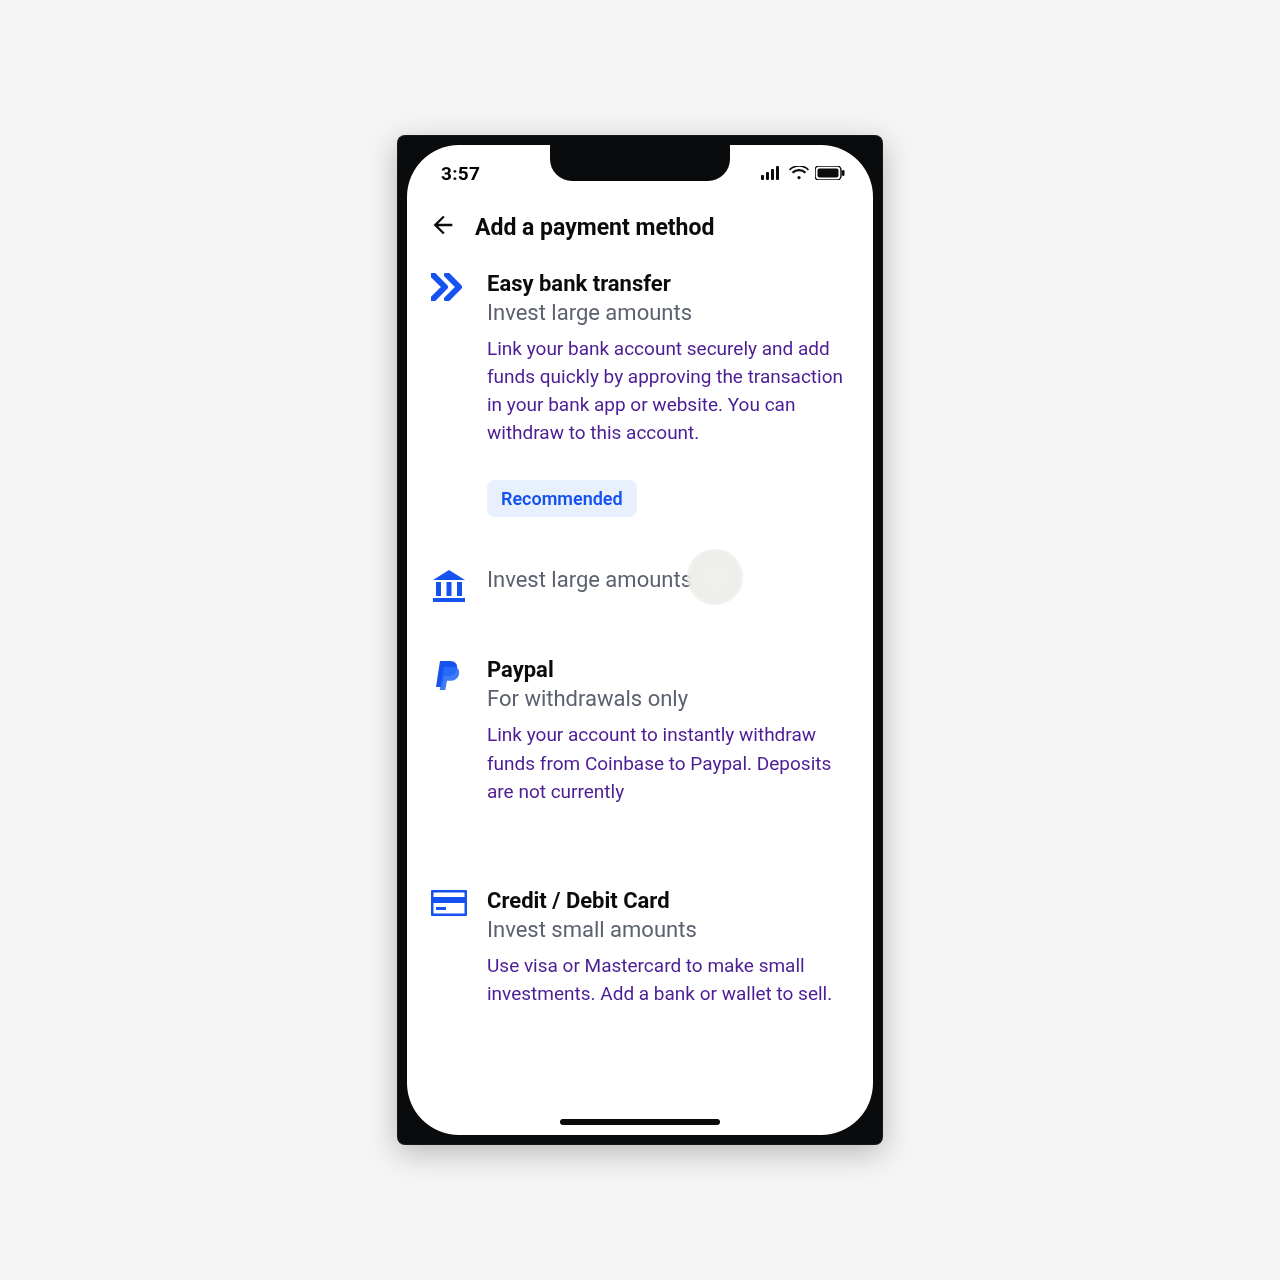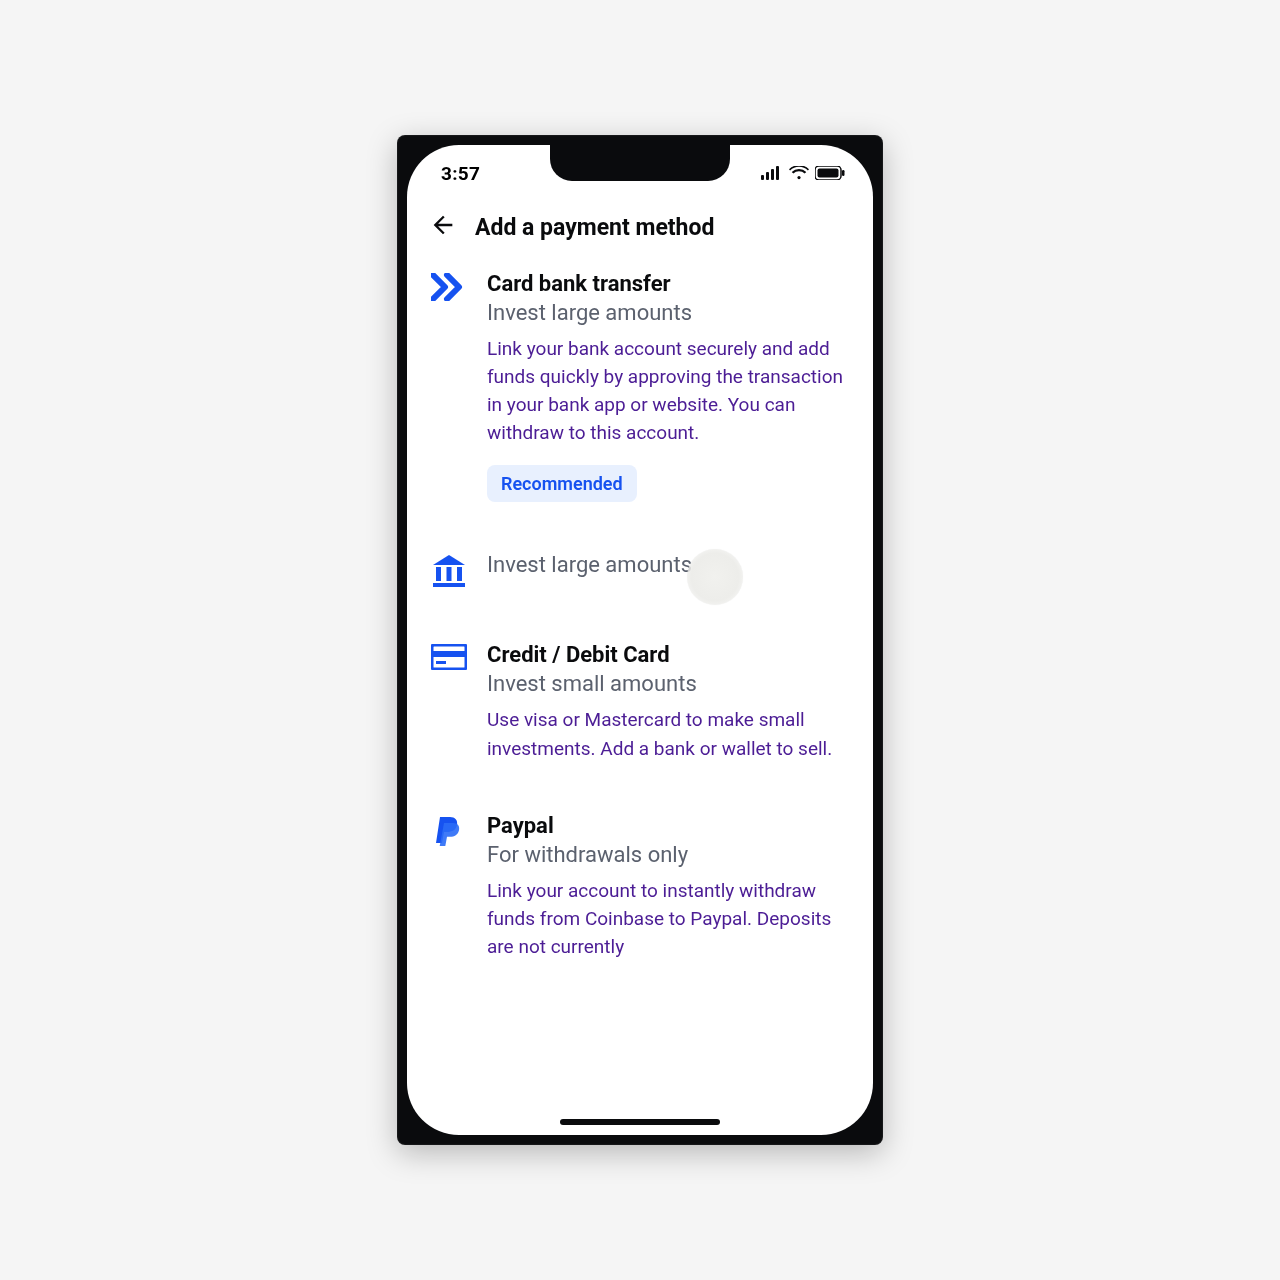--- a/index.html
+++ b/index.html
@@ -57,21 +57,21 @@
     display:flex;gap:18px;align-items:flex-start;
     padding:22px 0 28px;
     cursor:pointer;
   }
   .iconcol{width:40px;flex:0 0 40px;display:flex;justify-content:center;padding-top:2px}
   .body{flex:1;min-width:0}
   .item-title{font-size:22px;font-weight:700;color:var(--txt);margin-bottom:4px}
   .item-sub{font-size:22px;color:var(--muted);margin-bottom:10px}
   .item-desc{font-size:19px;line-height:1.48;color:#4c1d95}
   .chip{
-    display:inline-block;margin-top:18px;
+    display:inline-block;margin-top:33px;
     background:var(--chip-bg);color:var(--accent);
     font-size:18px;font-weight:600;
     padding:8px 14px;border-radius:8px;
   }
   
   .home-ind{
     position:absolute;bottom:10px;left:50%;transform:translateX(-50%);
     width:160px;height:6px;border-radius:3px;background:#0A0B0D;
   }
   
@@ -131,21 +131,21 @@
       <div class="item" style="padding-top:10px">
         <div class="iconcol">
           <span>
             <svg width="36" height="28" viewBox="0 0 36 28">
               <path d="M2 2 L14 14 L2 26" stroke="#1652F0" stroke-width="6" fill="none" stroke-linecap="round" stroke-linejoin="round"></path>
               <path d="M16 2 L28 14 L16 26" stroke="#1652F0" stroke-width="6" fill="none" stroke-linecap="round" stroke-linejoin="round"></path>
             </svg>
           </span>
         </div>
         <div class="body">
-          <div class="item-title">Card bank transfer</div>
+          <div class="item-title">Easy bank transfer</div>
           <div class="item-sub">Invest large amounts</div>
           <div class="item-desc">Link your bank account securely and add funds quickly by approving the transaction in your bank app or website. You can withdraw to this account.</div>
           <span class="chip">Recommended</span>
         </div>
       </div>
 
       <div class="item">
         <div class="iconcol">
           <span>
             <svg width="34" height="34" viewBox="0 0 34 34">
@@ -155,52 +155,52 @@
               <rect x="25" y="13" width="5" height="14" fill="#1652F0"></rect>
               <rect x="1" y="29" width="32" height="4" fill="#1652F0"></rect>
             </svg>
           </span>
         </div>
         <div class="body">
           <div class="item-sub">Invest large amounts</div>
         </div>
       </div>
 
+      <div class="item" style="padding-bottom:60px">
+        <div class="iconcol">
+          <span>
+            <svg width="30" height="34" viewBox="0 0 30 34">
+              <path d="M6 2h10c5 0 8 3 7 8-1 5-5 7-10 7H10l-2 11H2L6 2Z" fill="#1652F0"></path>
+              <path d="M10 8h9c4.5 0 7 2.8 6 7.3-1 4.6-4.6 6.5-9 6.5h-3L11.3 31H5.7L10 8Z" fill="#2A6CF6" opacity=".9"></path>
+            </svg>
+          </span>
+        </div>
+        <div class="body">
+          <div class="item-title">Paypal</div>
+          <div class="item-sub">For withdrawals only</div>
+          <div class="item-desc">Link your account to instantly withdraw funds from Coinbase to Paypal. Deposits are not currently</div>
+        </div>
+      </div>
+
       <div class="item">
         <div class="iconcol">
           <span>
             <svg width="36" height="26" viewBox="0 0 36 26">
               <rect x="1" y="1" width="34" height="24" rx="2" fill="none" stroke="#1652F0" stroke-width="3"></rect>
               <rect x="1" y="7" width="34" height="6" fill="#1652F0"></rect>
               <rect x="5" y="17" width="10" height="3" fill="#1652F0"></rect>
             </svg>
           </span>
         </div>
         <div class="body">
           <div class="item-title">Credit / Debit Card</div>
           <div class="item-sub">Invest small amounts</div>
           <div class="item-desc">Use visa or Mastercard to make small investments. Add a bank or wallet to sell.</div>
         </div>
       </div>
 
-      <div class="item" style="padding-bottom:60px">
-        <div class="iconcol">
-          <span>
-            <svg width="30" height="34" viewBox="0 0 30 34">
-              <path d="M6 2h10c5 0 8 3 7 8-1 5-5 7-10 7H10l-2 11H2L6 2Z" fill="#1652F0"></path>
-              <path d="M10 8h9c4.5 0 7 2.8 6 7.3-1 4.6-4.6 6.5-9 6.5h-3L11.3 31H5.7L10 8Z" fill="#2A6CF6" opacity=".9"></path>
-            </svg>
-          </span>
-        </div>
-        <div class="body">
-          <div class="item-title">Paypal</div>
-          <div class="item-sub">For withdrawals only</div>
-          <div class="item-desc">Link your account to instantly withdraw funds from Coinbase to Paypal. Deposits are not currently</div>
-        </div>
-      </div>
-
     </div>
 
     <div class="touch-dot" style="left:280px;top:404px"></div>
 
     <div class="home-ind"></div>
   </div>
 </div>
 
 </body></html>

